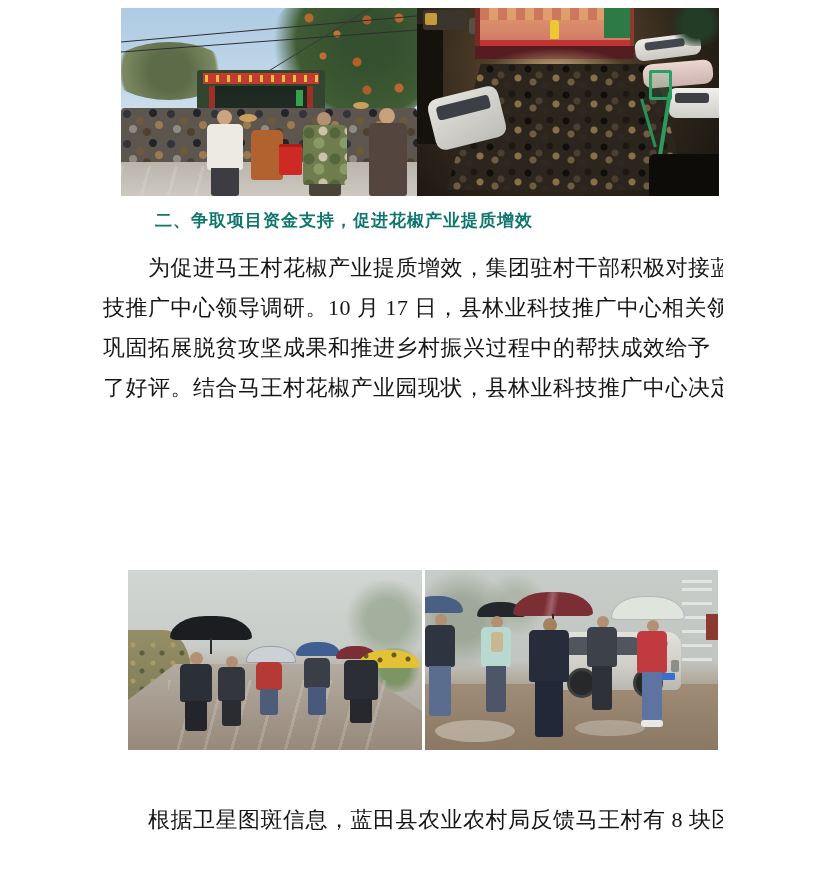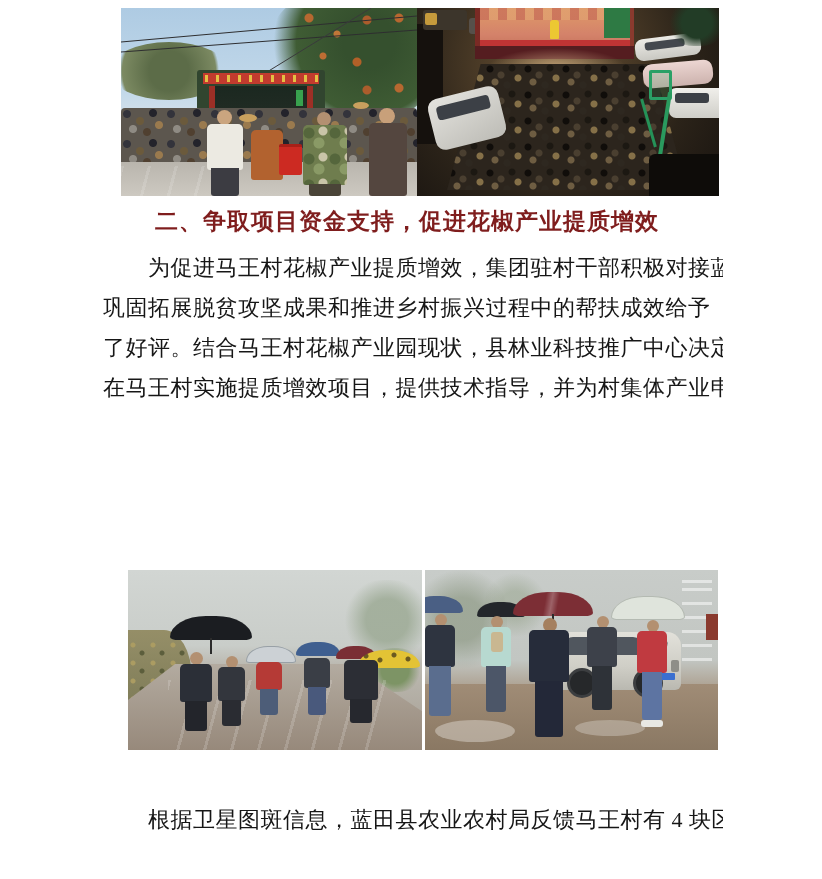--- a/index.html
+++ b/index.html
@@ -1,21 +1,21 @@
 <!DOCTYPE html>
 <html><head>
 <meta charset="utf-8">
 <style>
   html,body{margin:0;padding:0;background:#9aa0a6;}
   #page{position:relative;width:822px;height:879px;background:#ffffff;overflow:hidden;
         font-family:"Liberation Serif",serif;color:#141414;}
   .abs{position:absolute;}
   .photo{position:absolute;overflow:hidden;background:#888;}
   .heading{position:absolute;left:103px;width:620px;font-family:"Liberation Sans",sans-serif;
-           font-weight:700;font-size:23px;line-height:32px;letter-spacing:1px;color:#7f1d1d;}
+           font-weight:700;font-size:17px;line-height:32px;letter-spacing:1px;color:#0f766e;}
   .para{position:absolute;left:103px;width:620px;font-size:22px;color:#161616;}
   .bodyline{height:40px;line-height:40px;white-space:nowrap;overflow:hidden;letter-spacing:0.5px;}
   .indent{padding-left:45px;}
   .dome{position:absolute;border-radius:50% 50% 12% 12% / 100% 100% 14% 14%;}
   .pole{position:absolute;width:2px;background:#2b2b2b;}
   .head{position:absolute;border-radius:50%;background:#b39071;}
   .torso{position:absolute;border-radius:5px 5px 3px 3px;}
   .legs{position:absolute;border-radius:0 0 3px 3px;}
   .crowd-day{background-image:
       radial-gradient(circle 3.5px at 6px 6px,#33333b 3.5px,transparent 4.5px),
@@ -113,23 +113,23 @@
     <div class="abs" style="left:246px;top:84px;width:4px;height:64px;background:#2a9a5e;transform:rotate(9deg);"></div>
     <div class="abs" style="left:230px;top:90px;width:3px;height:50px;background:#259258;transform:rotate(-16deg);"></div>
     <div class="abs" style="right:-8px;top:-8px;width:60px;height:46px;border-radius:45%;background:radial-gradient(circle,#223c26 40%,transparent 72%);"></div>
     <div class="abs" style="right:0;bottom:0;width:70px;height:42px;background:#0e0c09;border-radius:6px 0 0 0;"></div>
   </div>
 
   <div class="heading" style="top:205px;padding-left:52px;">二、争取项目资金支持，促进花椒产业提质增效</div>
 
   <div class="para" style="top:248px;">
     <div class="bodyline indent">为促进马王村花椒产业提质增效，集团驻村干部积极对接蓝</div>
+    <div class="bodyline">技推广中心领导调研。10 月 17 日，县林业科技推广中心相关领</div>
     <div class="bodyline">巩固拓展脱贫攻坚成果和推进乡村振兴过程中的帮扶成效给予</div>
     <div class="bodyline">了好评。结合马王村花椒产业园现状，县林业科技推广中心决定</div>
-    <div class="bodyline">在马王村实施提质增效项目，提供技术指导，并为村集体产业申</div>
   </div>
 
   <div class="photo" style="left:128px;top:570px;width:294px;height:180px;">
     <div class="abs" style="inset:0;background:linear-gradient(180deg,#d2d6d3 0%,#c9cdc9 42%,#bcbab2 52%,#a59c90 100%);"></div>
     <div class="abs" style="right:-10px;top:10px;width:90px;height:80px;border-radius:45%;background:radial-gradient(circle,#9aa892 35%,transparent 70%);opacity:.8;"></div>
     <div class="abs" style="right:0px;top:78px;width:54px;height:44px;border-radius:45%;background:radial-gradient(circle,#7d9465 40%,transparent 72%);"></div>
     <div class="abs" style="left:-6px;top:60px;width:70px;height:120px;background:linear-gradient(180deg,#8f875c,#6d6f4b);border-radius:0 40% 0 0;opacity:.9;"></div>
     <div class="abs" style="left:0;top:70px;width:60px;height:106px;background-image:radial-gradient(circle 2px at 5px 5px,#ab9c62 2px,transparent 3px),radial-gradient(circle 2px at 14px 13px,#5c5e3c 2px,transparent 3px);background-size:20px 18px;"></div>
     <div class="abs" style="left:0;bottom:0;width:294px;height:86px;background:linear-gradient(180deg,#b3aba0,#97897b);clip-path:polygon(16% 0,76% 0,100% 55%,100% 100%,0 100%,0 42%);"></div>
     <div class="abs wetshine" style="left:40px;bottom:0;width:220px;height:70px;opacity:.6;"></div>
@@ -193,16 +193,16 @@
     <div class="torso" style="left:162px;top:57px;width:30px;height:40px;background:#3d414a;"></div>
     <div class="legs" style="left:167px;top:96px;width:20px;height:44px;background:#2e3238;"></div>
     <div class="head" style="left:222px;top:50px;width:12px;height:12px;"></div>
     <div class="torso" style="left:212px;top:61px;width:30px;height:42px;background:#c03a40;"></div>
     <div class="legs" style="left:217px;top:102px;width:20px;height:48px;background:#5d74a2;"></div>
     <div class="abs" style="left:216px;top:150px;width:22px;height:7px;background:#e8e8e4;border-radius:3px;"></div>
   </div>
 
 
   <div class="para" style="top:800px;">
-    <div class="bodyline indent">根据卫星图斑信息，蓝田县农业农村局反馈马王村有 4 块区</div>
+    <div class="bodyline indent">根据卫星图斑信息，蓝田县农业农村局反馈马王村有 8 块区</div>
   </div>
 
 </div>
 
 </body></html>

